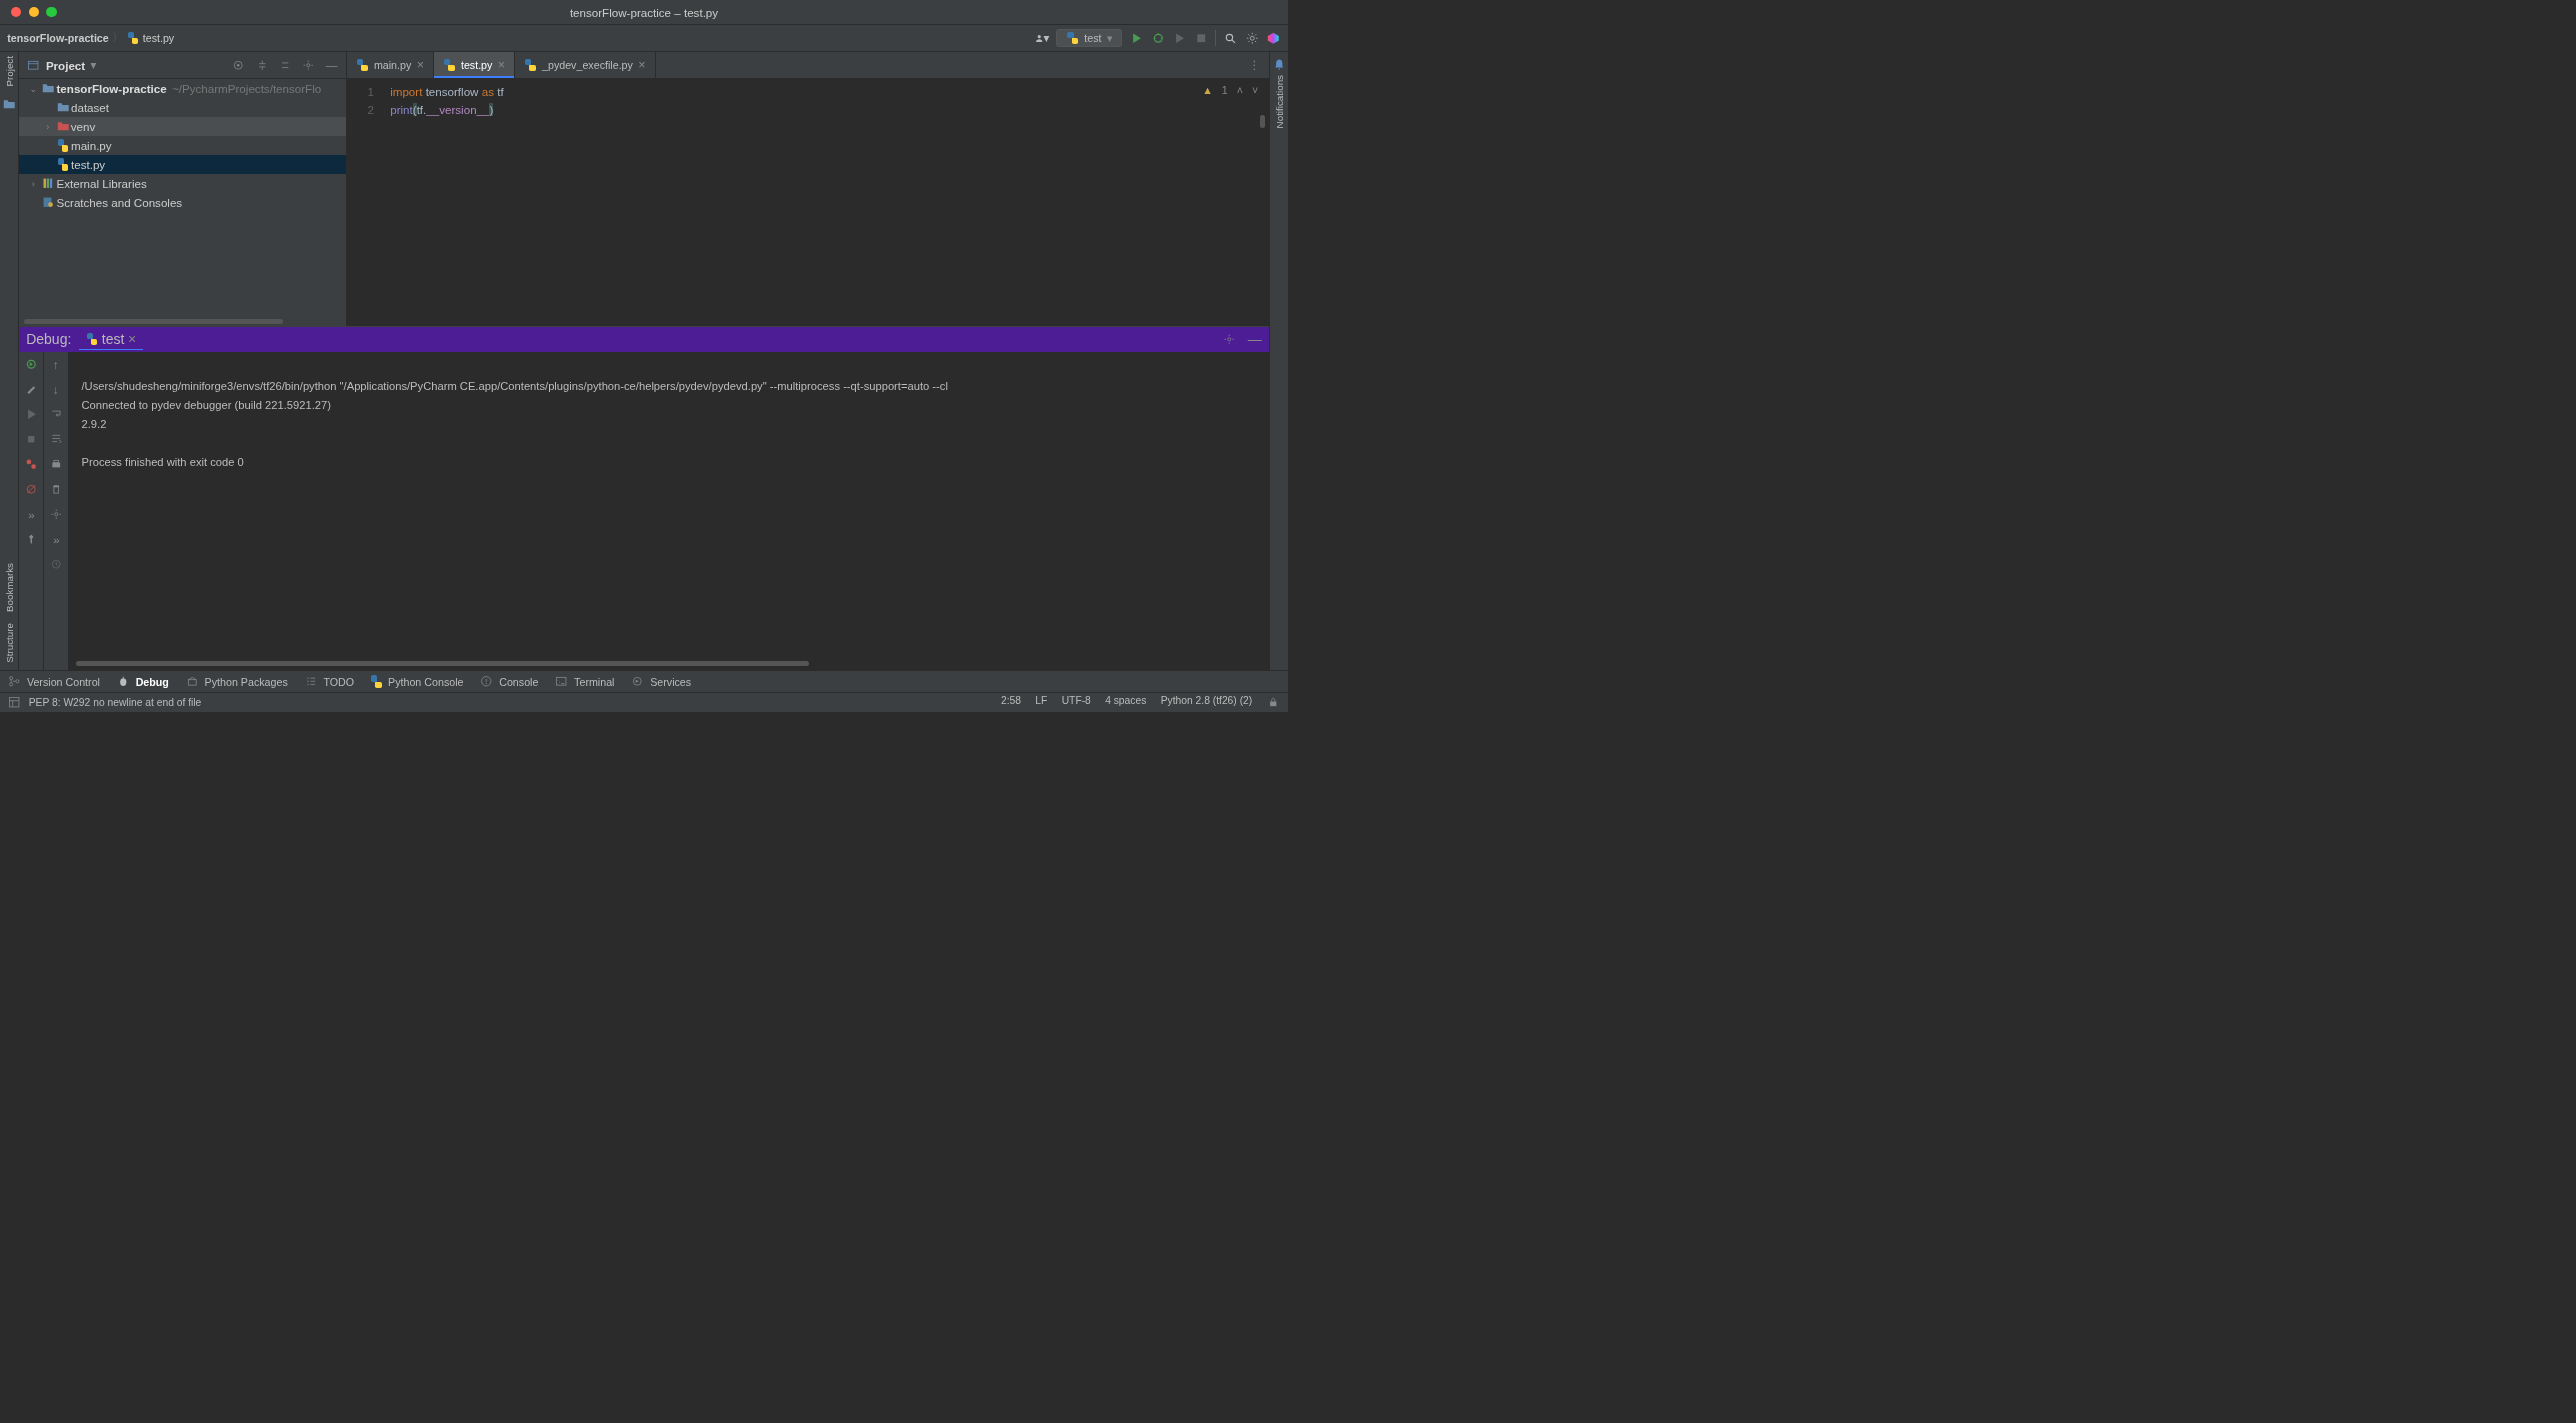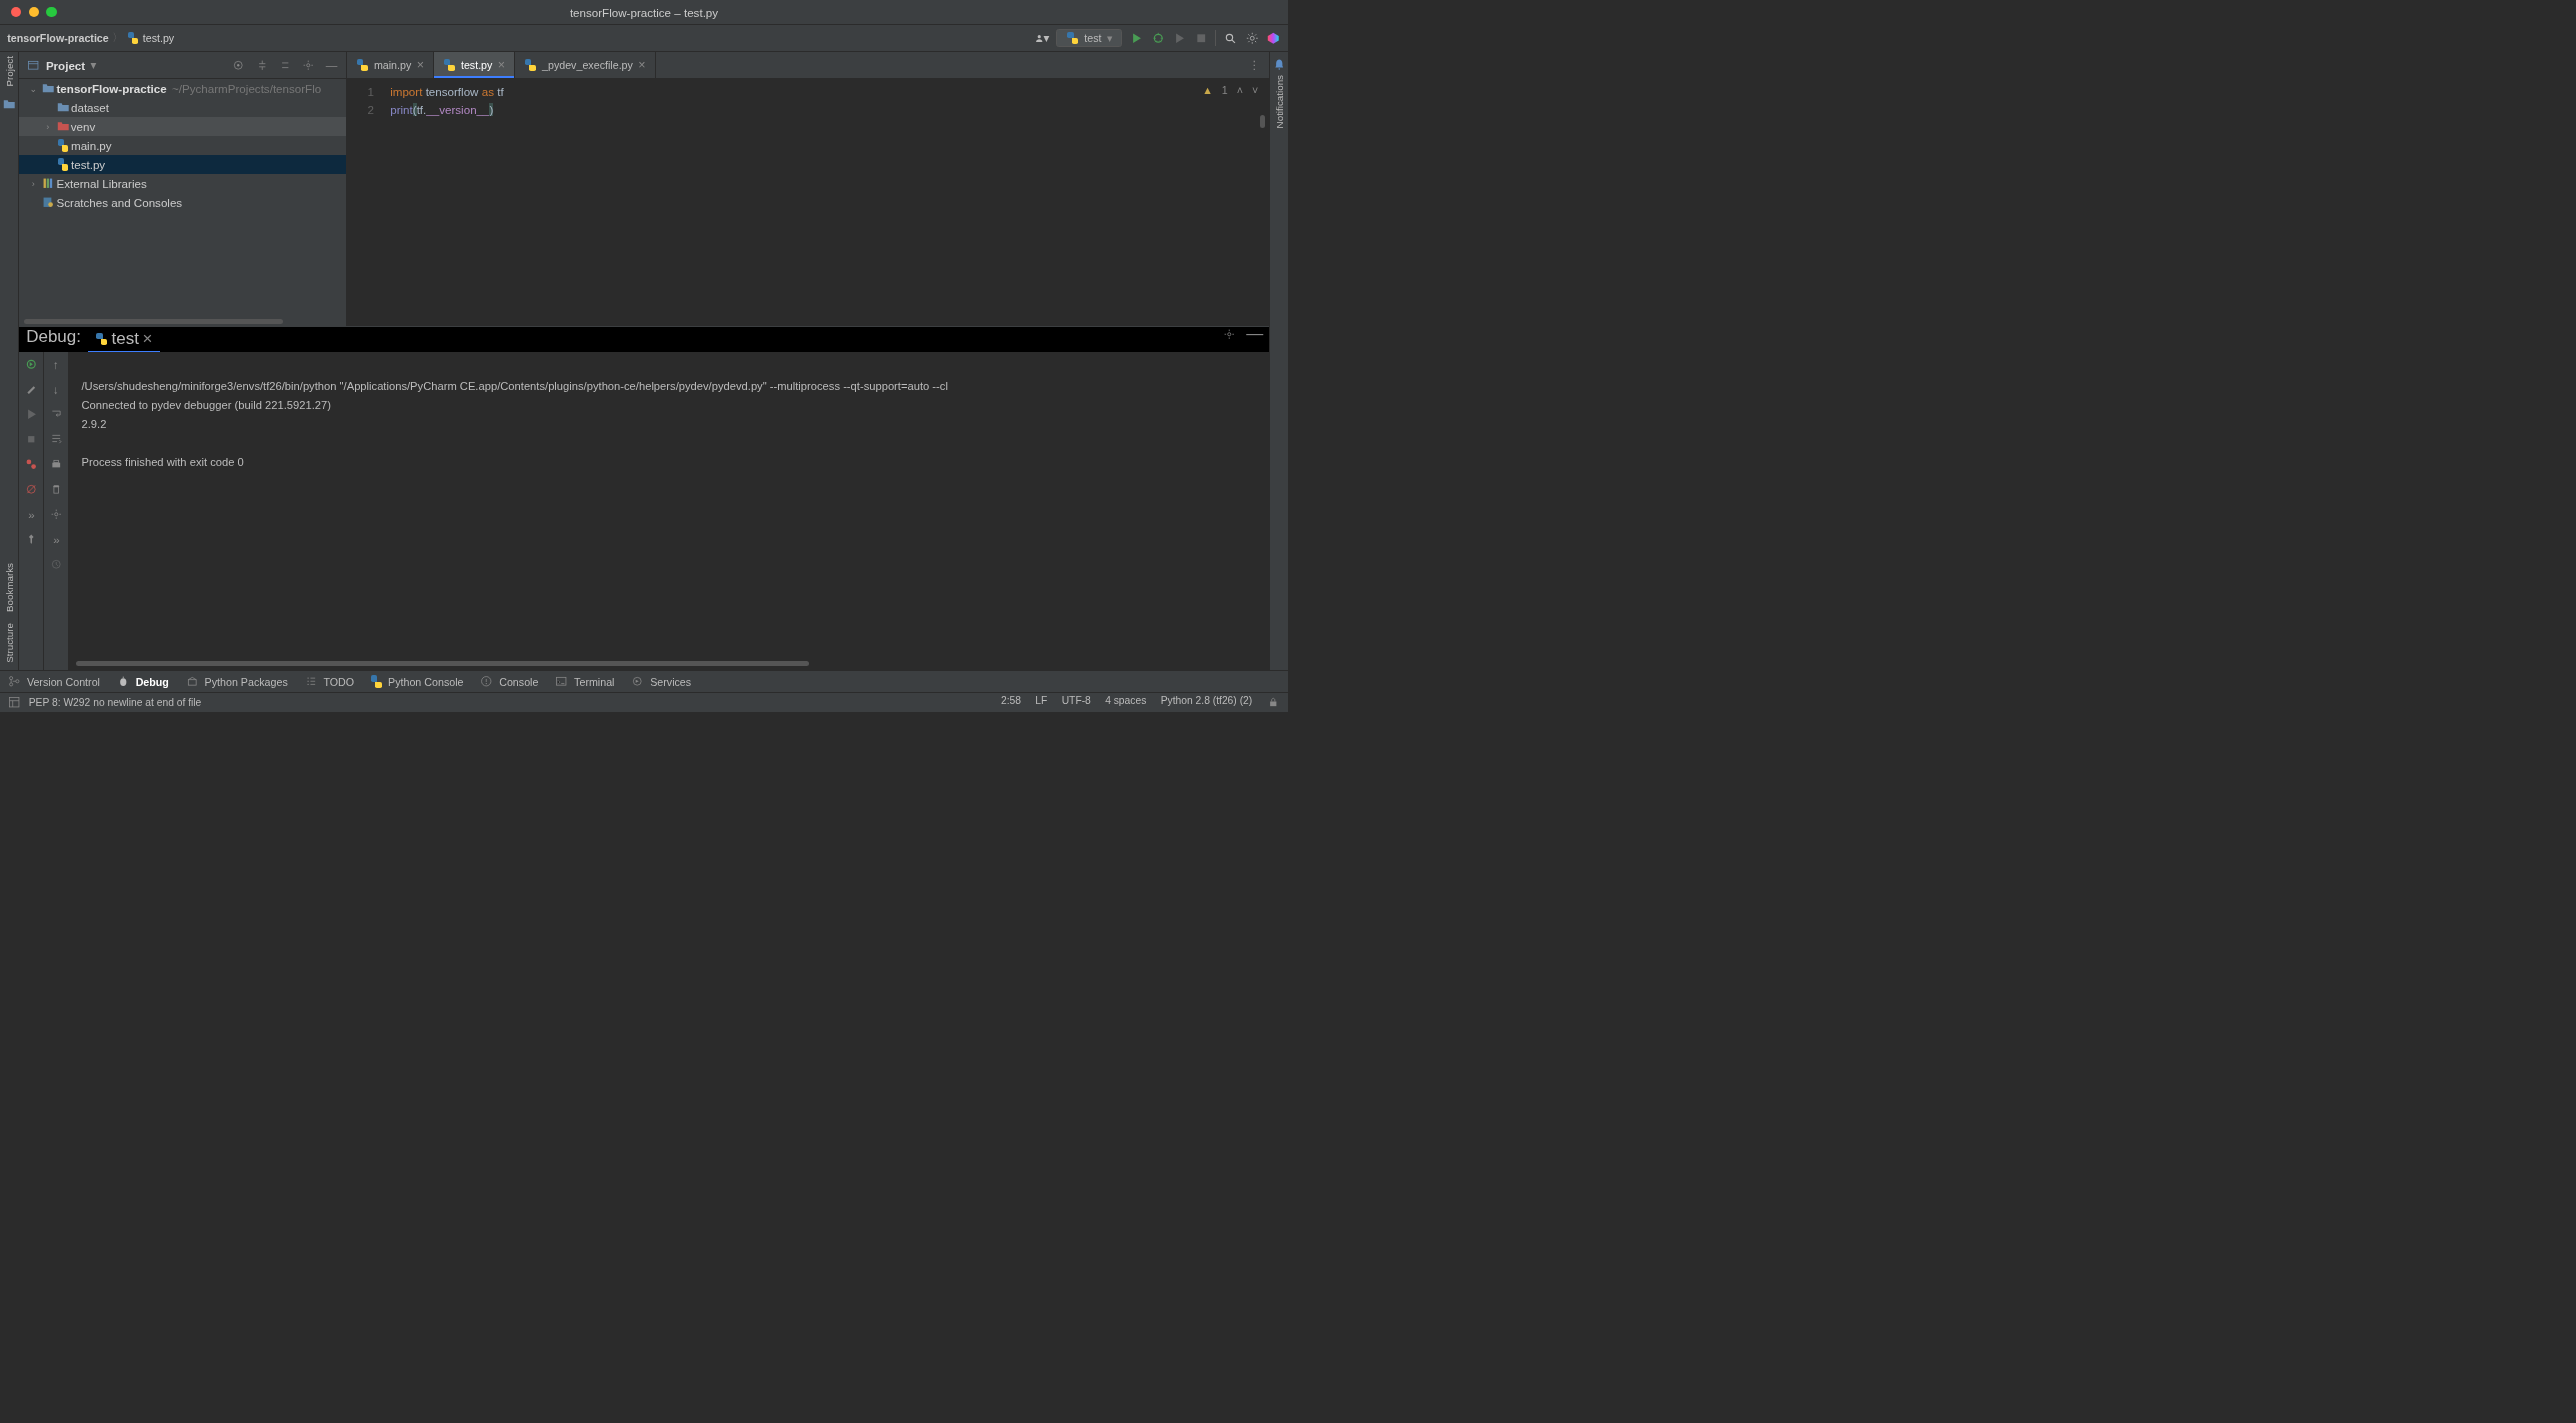--- a/index.html
+++ b/index.html
@@ -45,21 +45,21 @@
 .tab .close { color:#888; font-size:12.5px; }
 .tabs-more { margin-left:auto; padding:0 9px; display:flex; align-items:center; color:#888; cursor:pointer; }
 .code { flex:1; display:flex; font-family:Menlo,Monaco,monospace; font-size:11.6px; position:relative; background:#2b2b2b; }
 .gutter { width:36px; text-align:right; padding:3.6px 9px 0 0; color:#606060; line-height:18px; user-select:none; }
 .codebody { flex:1; padding:3.6px 0 0 7.2px; line-height:18px; color:#a9b7c6; white-space:pre; }
 .kw{color:#cc7832;} .id{color:#a9b7c6;} .dunder{color:#b389c5;} .builtin{color:#8888c6;} .par{color:#a9b7c6;} .parhl{background:#3b514d;}
 .code-badges { position:absolute; top:5.4px; right:10.7px; display:flex; gap:9px; align-items:center; color:#888; font-size:10.7px; }
 .warn-tri { color:#c9a84a; }
 .code-scroll { position:absolute; right:3.6px; top:36px; width:5.4px; height:12.5px; background:#555; border-radius:2.7px; }
 .debugpanel { height:344px; background:#2b2b2b; border-top:0.9px solid #3c3f41; display:flex; flex-direction:column; }
-.dp-header { height:25px; background:#000000; display:flex; padding:0 7.2px; font-size:17px; }
+.dp-header { height:25px; background:#4c1d95; display:flex; align-items:center; padding:0 7.2px; font-size:14px; }
 .dp-header .label { color:#bbb; margin-right:7.2px; }
 .dp-header .runtab { display:flex; align-items:center; gap:3.6px; padding:1.8px 7.2px; border-bottom:1.8px solid #3d7eff; }
 .dp-header .tools { margin-left:auto; display:flex; gap:10.7px; }
 .dp-body { flex:1; display:flex; }
 .dp-leftcol { width:25px; background:#3c3f41; border-right:0.9px solid #2b2b2b; display:flex; flex-direction:column; align-items:center; gap:10.7px; padding-top:5.4px; }
 .dp-leftcol2 { width:25px; background:#3c3f41; border-right:0.9px solid #2b2b2b; display:flex; flex-direction:column; align-items:center; gap:10.7px; padding-top:5.4px; }
 .dp-main { flex:1; display:flex; flex-direction:column; overflow:hidden; }
 .dp-tabs { height:25px; background:#3c3f41; display:flex; align-items:center; padding-left:9px; gap:14.3px; font-size:10.7px; border-bottom:0.9px solid #2b2b2b; }
 .dp-tabs .dtab { cursor:pointer; color:#bbb; padding:3.6px 1.8px; }
 .dp-tabs .dtab.active { border-bottom:1.8px solid #3d7eff; color:#fff; }

